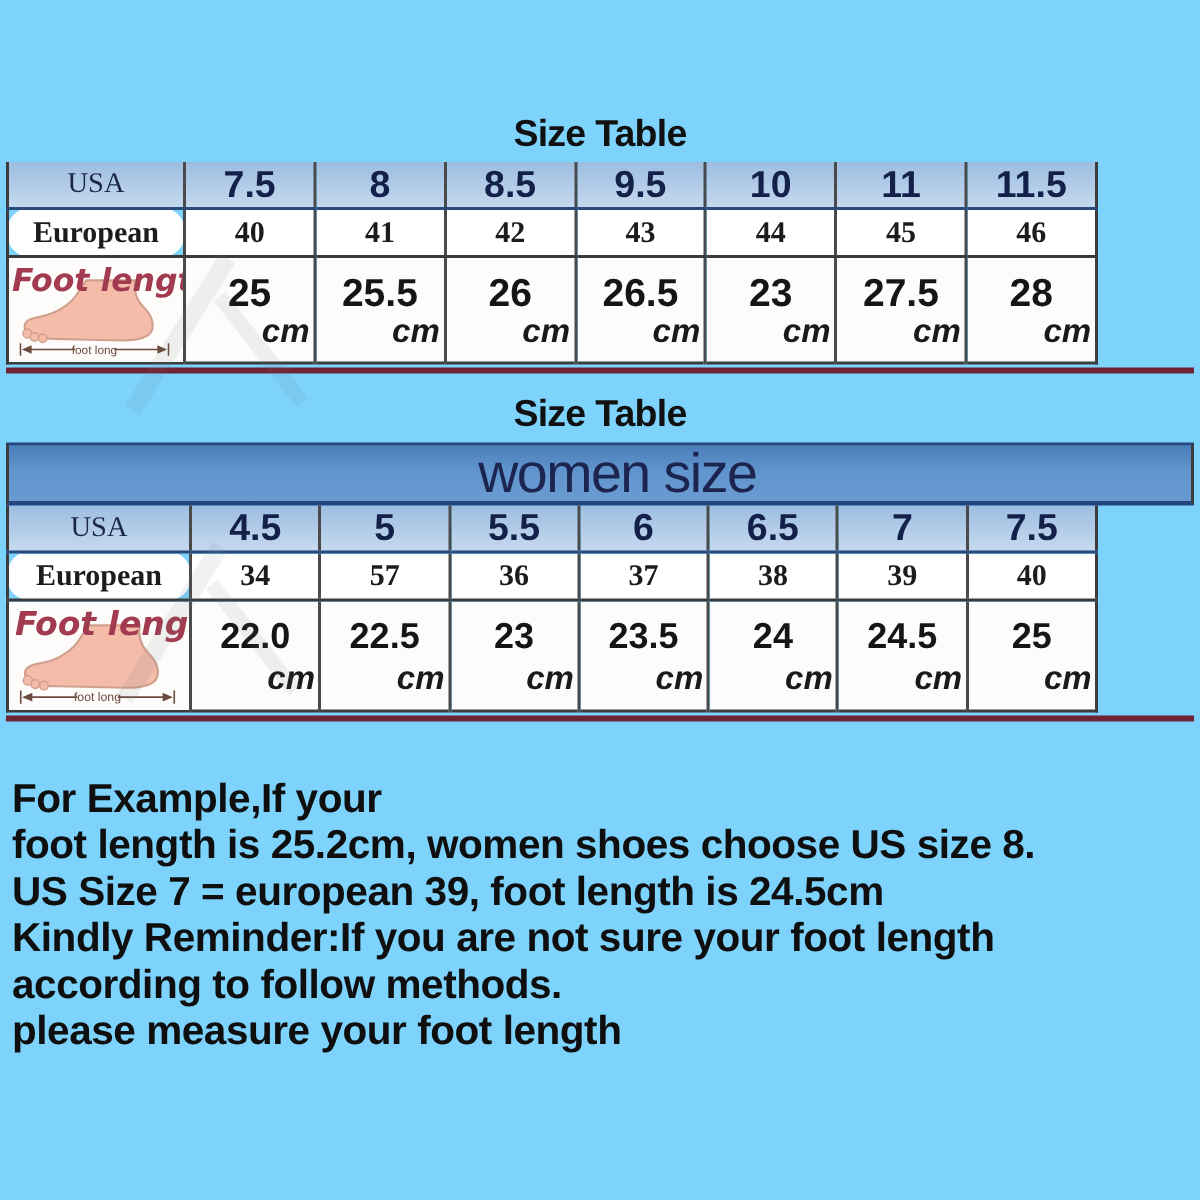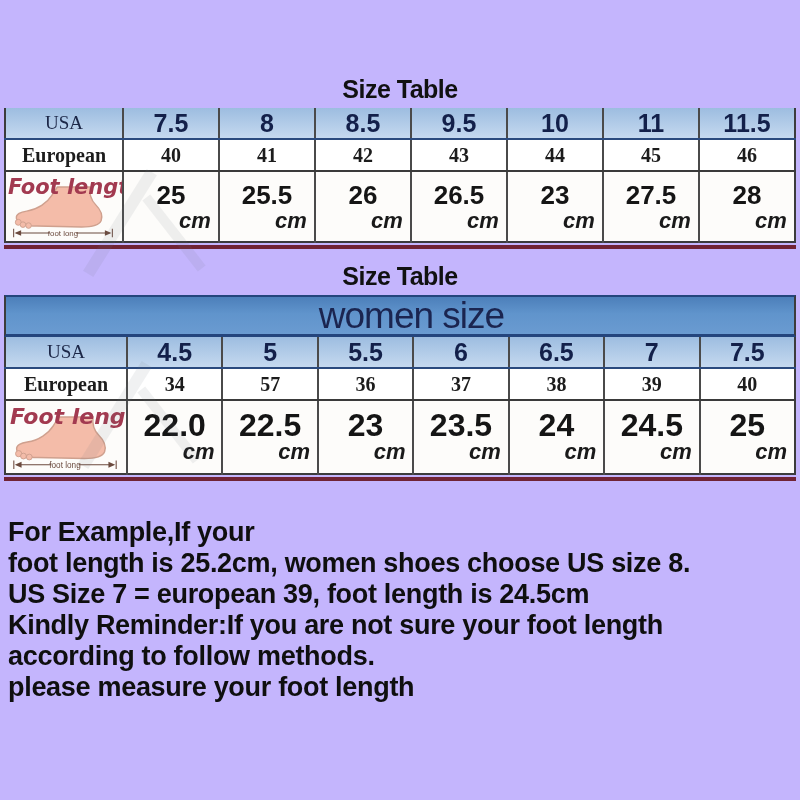--- a/index.html
+++ b/index.html
@@ -1,37 +1,37 @@
 <!DOCTYPE html>
 <html><head>
 <meta charset="utf-8">
 <style>
   html,body{margin:0;padding:0;background:#fff;}
   .page{
     position:relative; width:800px; height:800px; overflow:hidden;
-    background:#c4b5fd; font-family:"Liberation Sans", sans-serif;
+    background:#7dd3fc; font-family:"Liberation Sans", sans-serif;
   }
   .section-title{
     text-align:center; font-size:25px; font-weight:bold; color:#111;
     letter-spacing:-0.5px; line-height:26px;
   }
   .title-men{padding-top:76px;}
   .title-women{margin-top:14px;}
   .tblwrap{ width:792px; margin:6px auto 0 auto; position:relative;}
   .band{
     height:37px; line-height:37px; text-align:center;
     background:linear-gradient(180deg,#4c7fba 0%, #6094cc 45%, #6a9bd1 100%);
     border-top:2px solid #24457d; border-bottom:3px solid #24457d;
     border-left:2px solid #3c3c3c; border-right:2px solid #3c3c3c;
     color:#1b2550; white-space:nowrap; overflow:hidden;
   }
   .band-men{font-style:italic; font-size:35px; letter-spacing:0;}
   .band-women{font-size:37px; letter-spacing:-1px;padding-left:23px;}
   table.size{
-    border-collapse:collapse; table-layout:fixed; width:792px;
+    border-collapse:collapse; table-layout:fixed; width:728px;
     border-left:2px solid #3c3c3c; border-right:2px solid #3c3c3c;
     border-bottom:2px solid #3c3c3c;
   }
   table.size td{
     border-left:2px solid #4a4a4a; text-align:center; vertical-align:middle;
     padding:0; overflow:hidden;
   }
   table.size td:first-child{border-left:none;}
   tr.usa-row td{
     height:30px;
@@ -39,26 +39,26 @@
     border-bottom:2px solid #2a4a7e;
     color:#13204a; font-size:25px; font-weight:bold;
   }
   tr.usa-row td.rowlbl{
     font-family:"Liberation Serif", serif; font-weight:normal; font-size:19px; color:#1c2747;
   }
   tr.euro-row td{
     height:30px; background:#ffffff; border-bottom:2px solid #3a3a3a;
     font-family:"Liberation Serif", serif; font-weight:bold; font-size:20px; color:#1c1c1c;
   }
-  tr.euro-row td.rowlbl{font-size:20px;}
+  tr.euro-row td.rowlbl{font-size:20px;border-radius:14px;}
   tr.foot-row td{ background:#fdfcfa; }
   tr.foot-row td{height:69px;}
   .foot-row-women td{height:72px !important;}
   .num{font-size:26px; font-weight:bold; color:#151515; line-height:28px;}
-  .foot-row-women .num{font-size:32px; line-height:30px;}
+  .foot-row-women .num{font-size:24px; line-height:30px;}
   .unit{font-size:22px; font-weight:bold; font-style:italic; color:#1a1a1a; line-height:24px;padding-left:48px;}
   td.foot-cell{position:relative;}
   .foot-label{
     position:absolute; top:3px; left:2px; right:0; text-align:left;
     font-family:"DejaVu Sans", sans-serif; font-style:italic; font-weight:bold;
     font-size:21px; color:#a23a50; white-space:nowrap; z-index:2;
   }
   .foot-label-women{font-size:22px; left:4px;}
   .foot-art{position:absolute; left:3px; bottom:1px; z-index:1;}
   .maroon-rule{ width:792px; height:4px; background:#702335; margin:2px auto 0 auto; }

